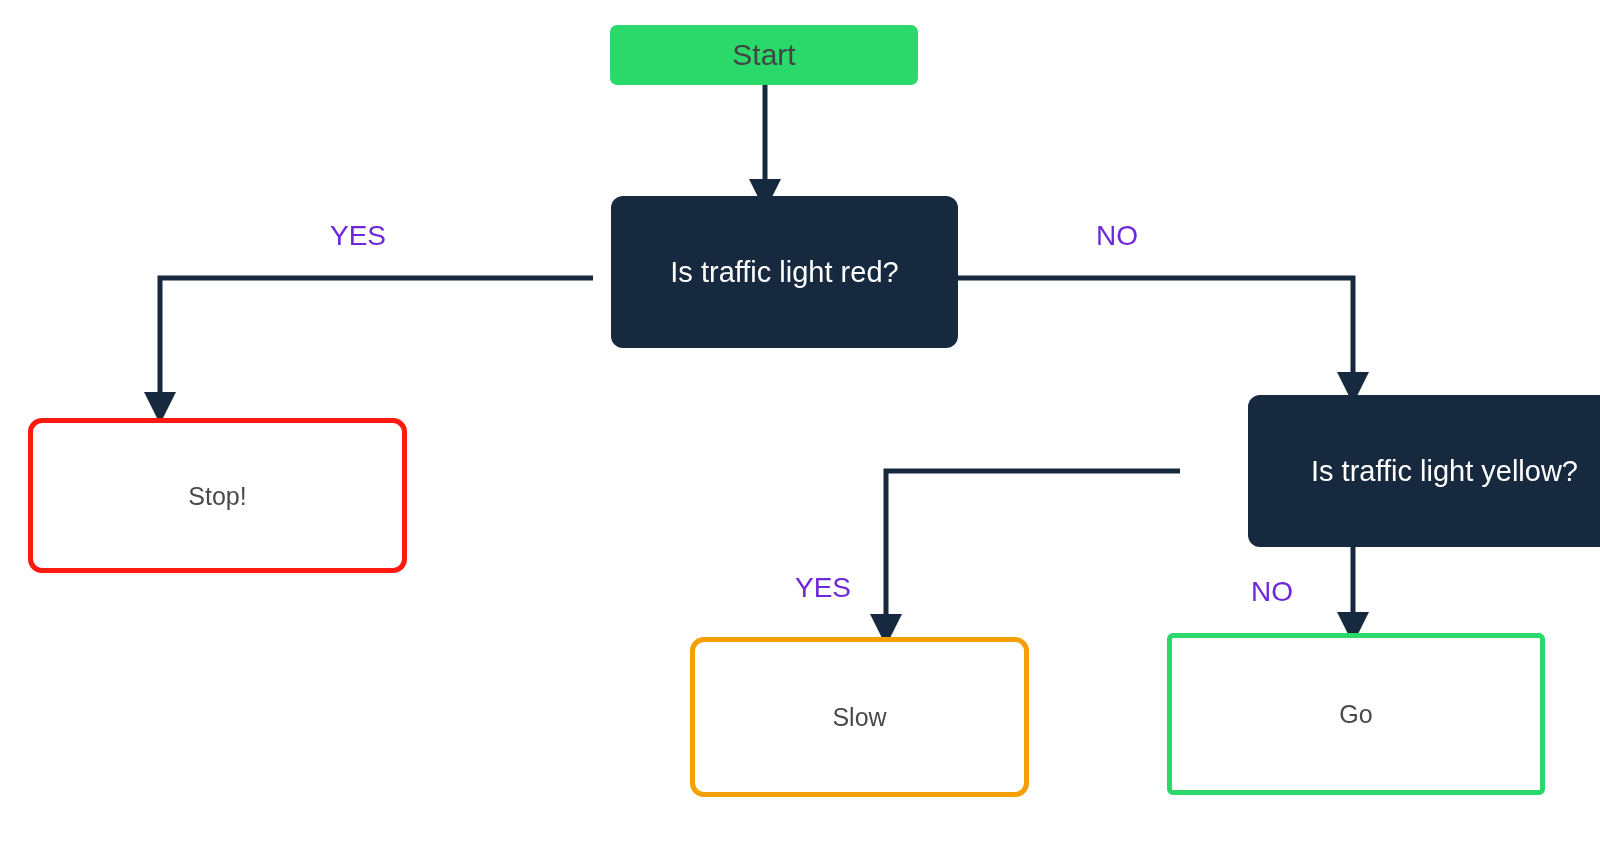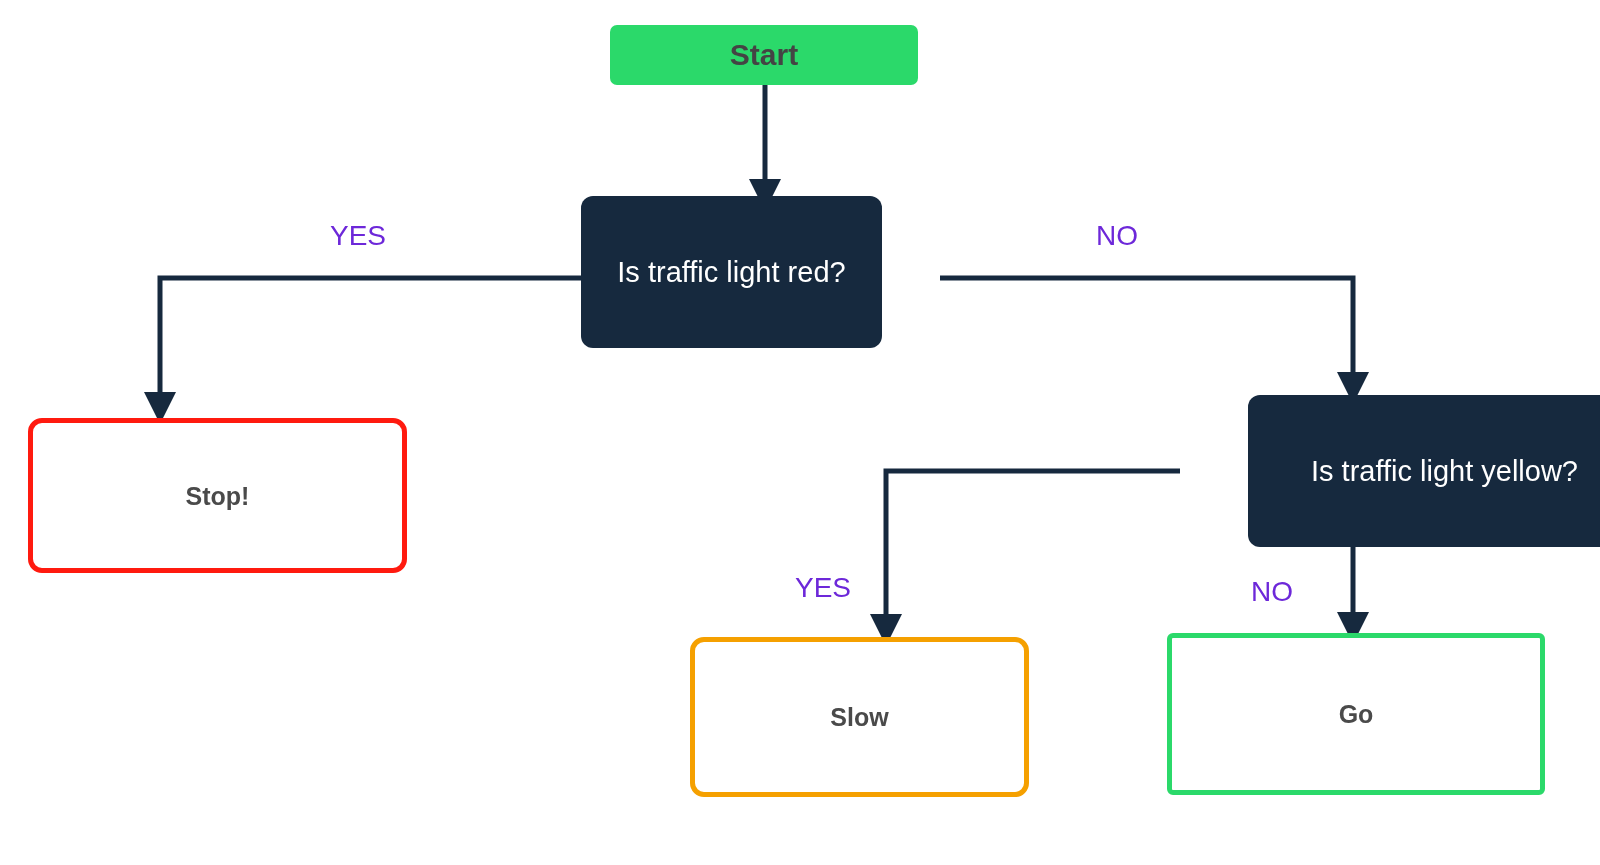--- a/index.html
+++ b/index.html
@@ -35,37 +35,37 @@
     justify-content: center;
     text-align: center;
     border-radius: 10px;
     line-height: 1.2;
   }
   .node-terminator-start {
     background: #2BD96A;
     border: none;
     color: #444444;
     font-size: 30px;
-    font-weight: 700;
+    font-weight: 400;
     border-radius: 7px;
   }
   .node-decision {
     background: #16293E;
     border: none;
     color: #FFFFFF;
     font-size: 29px;
     font-weight: 400;
     border-radius: 12px;
     padding: 0 16px;
   }
   .node-outcome {
     background: #FFFFFF;
     color: #4A4A4A;
     font-size: 25px;
-    font-weight: 700;
+    font-weight: 400;
     border-style: solid;
     border-width: 5px;
     border-radius: 14px;
   }
   .node-outcome.stop   { border-color: #FF1A0F; }
   .node-outcome.slow   { border-color: #F5A000; }
   .node-outcome.go     { border-color: #2BD96A; }
 
   .edge-label {
     position: absolute;
@@ -96,21 +96,21 @@
 
     <path d="M 1180 471 L 886 471 L 886 620" fill="none" stroke="#16293E" stroke-width="5" stroke-linejoin="miter" marker-end="url(#arrowhead)"></path>
 
     <path d="M 1353 547 L 1353 618" fill="none" stroke="#16293E" stroke-width="5" marker-end="url(#arrowhead)"></path>
   </svg>
 
   <div class="node node-terminator-start" style="left:610px; top:25px; width:308px; height:60px;">
     <span>Start</span>
   </div>
 
-  <div class="node node-decision" style="left:581px; top:196px; width:301px; height:152px;">
+  <div class="node node-decision" style="left:611px; top:196px; width:347px; height:152px;">
     <span>Is traffic light red?</span>
   </div>
 
   <div class="node node-outcome stop" style="left:28px; top:418px; width:379px; height:155px;">
     <span>Stop!</span>
   </div>
 
   <div class="node node-decision" style="left:1248px; top:395px; width:393px; height:152px;">
     <span>Is traffic light yellow?</span>
   </div>

